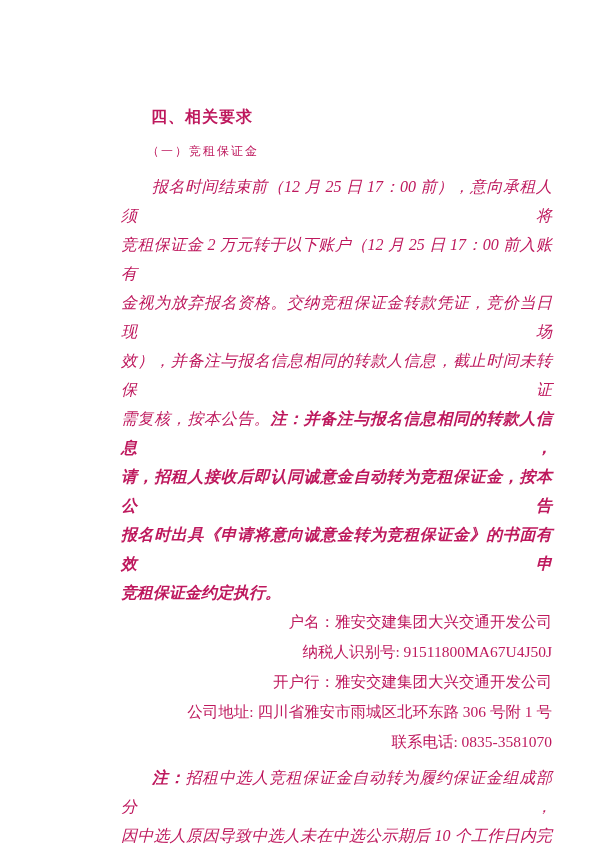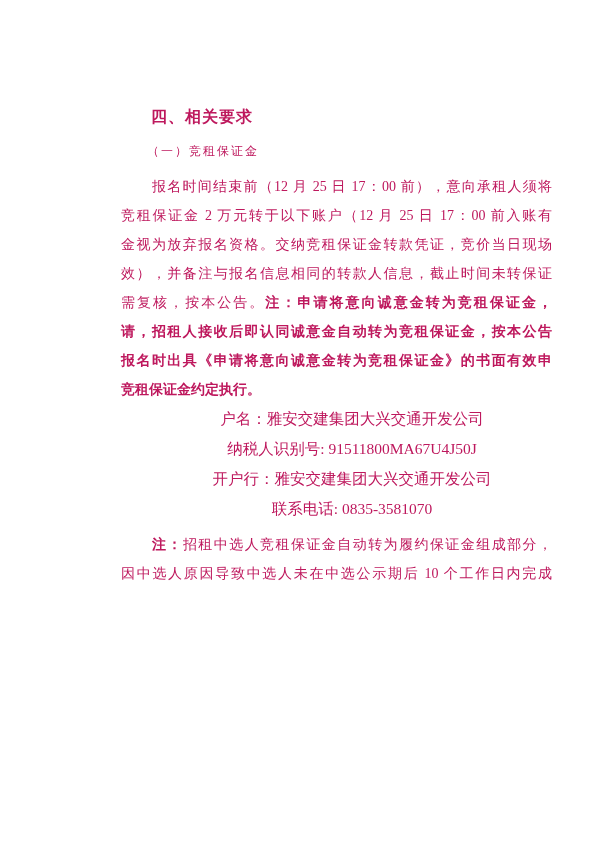--- a/index.html
+++ b/index.html
@@ -33,63 +33,65 @@
   }
   .subheading {
     font-size: 12px;
     line-height: 26px;
     text-indent: 26px;
     letter-spacing: 2px;
     margin-bottom: 8px;
   }
   .para { margin: 0; }
   .line {
-    font-size: 14px;
+    font-size: 16px;
     line-height: 29px;
     text-align: justify;
     text-align-last: justify;
     white-space: normal;
+    font-style: italic;
   }
   .line.indent { text-indent: 31px; }
   .line.last { text-align-last: left; }
   .bold { font-weight: bold; }
   .account { margin: 0; }
   .info-line {
     font-size: 15.5px;
     line-height: 30px;
     text-indent: 31px;
-    text-align: center;
+    text-align: right;
   }
   .note { margin-top: 6px; }
 </style>
 </head>
 <body>
 
 <div class="page">
   <div class="content">
 
     <div class="heading">四、相关要求</div>
 
     <div class="subheading">（一）竞租保证金</div>
 
     <div class="para">
       <div class="line indent">报名时间结束前（12 月 25 日 17：00 前），意向承租人须将</div>
       <div class="line">竞租保证金 2 万元转于以下账户（12 月 25 日 17：00 前入账有</div>
       <div class="line">金视为放弃报名资格。交纳竞租保证金转款凭证，竞价当日现场</div>
       <div class="line">效），并备注与报名信息相同的转款人信息，截止时间未转保证</div>
-      <div class="line"><span>需复核，按本公告。</span><span class="bold">注：申请将意向诚意金转为竞租保证金，</span></div>
+      <div class="line"><span>需复核，按本公告。</span><span class="bold">注：并备注与报名信息相同的转款人信息，</span></div>
       <div class="line bold">请，招租人接收后即认同诚意金自动转为竞租保证金，按本公告</div>
       <div class="line bold">报名时出具《申请将意向诚意金转为竞租保证金》的书面有效申</div>
       <div class="line bold last">竞租保证金约定执行。</div>
     </div>
 
     <div class="account">
       <div class="info-line">户名：雅安交建集团大兴交通开发公司</div>
       <div class="info-line">纳税人识别号: 91511800MA67U4J50J</div>
       <div class="info-line">开户行：雅安交建集团大兴交通开发公司</div>
+      <div class="info-line">公司地址: 四川省雅安市雨城区北环东路 306 号附 1 号</div>
       <div class="info-line">联系电话: 0835-3581070</div>
     </div>
 
     <div class="para note">
       <div class="line indent"><span class="bold">注：</span><span>招租中选人竞租保证金自动转为履约保证金组成部分，</span></div>
       <div class="line">因中选人原因导致中选人未在中选公示期后 10 个工作日内完成</div>
 
     </div>
 
   </div>

